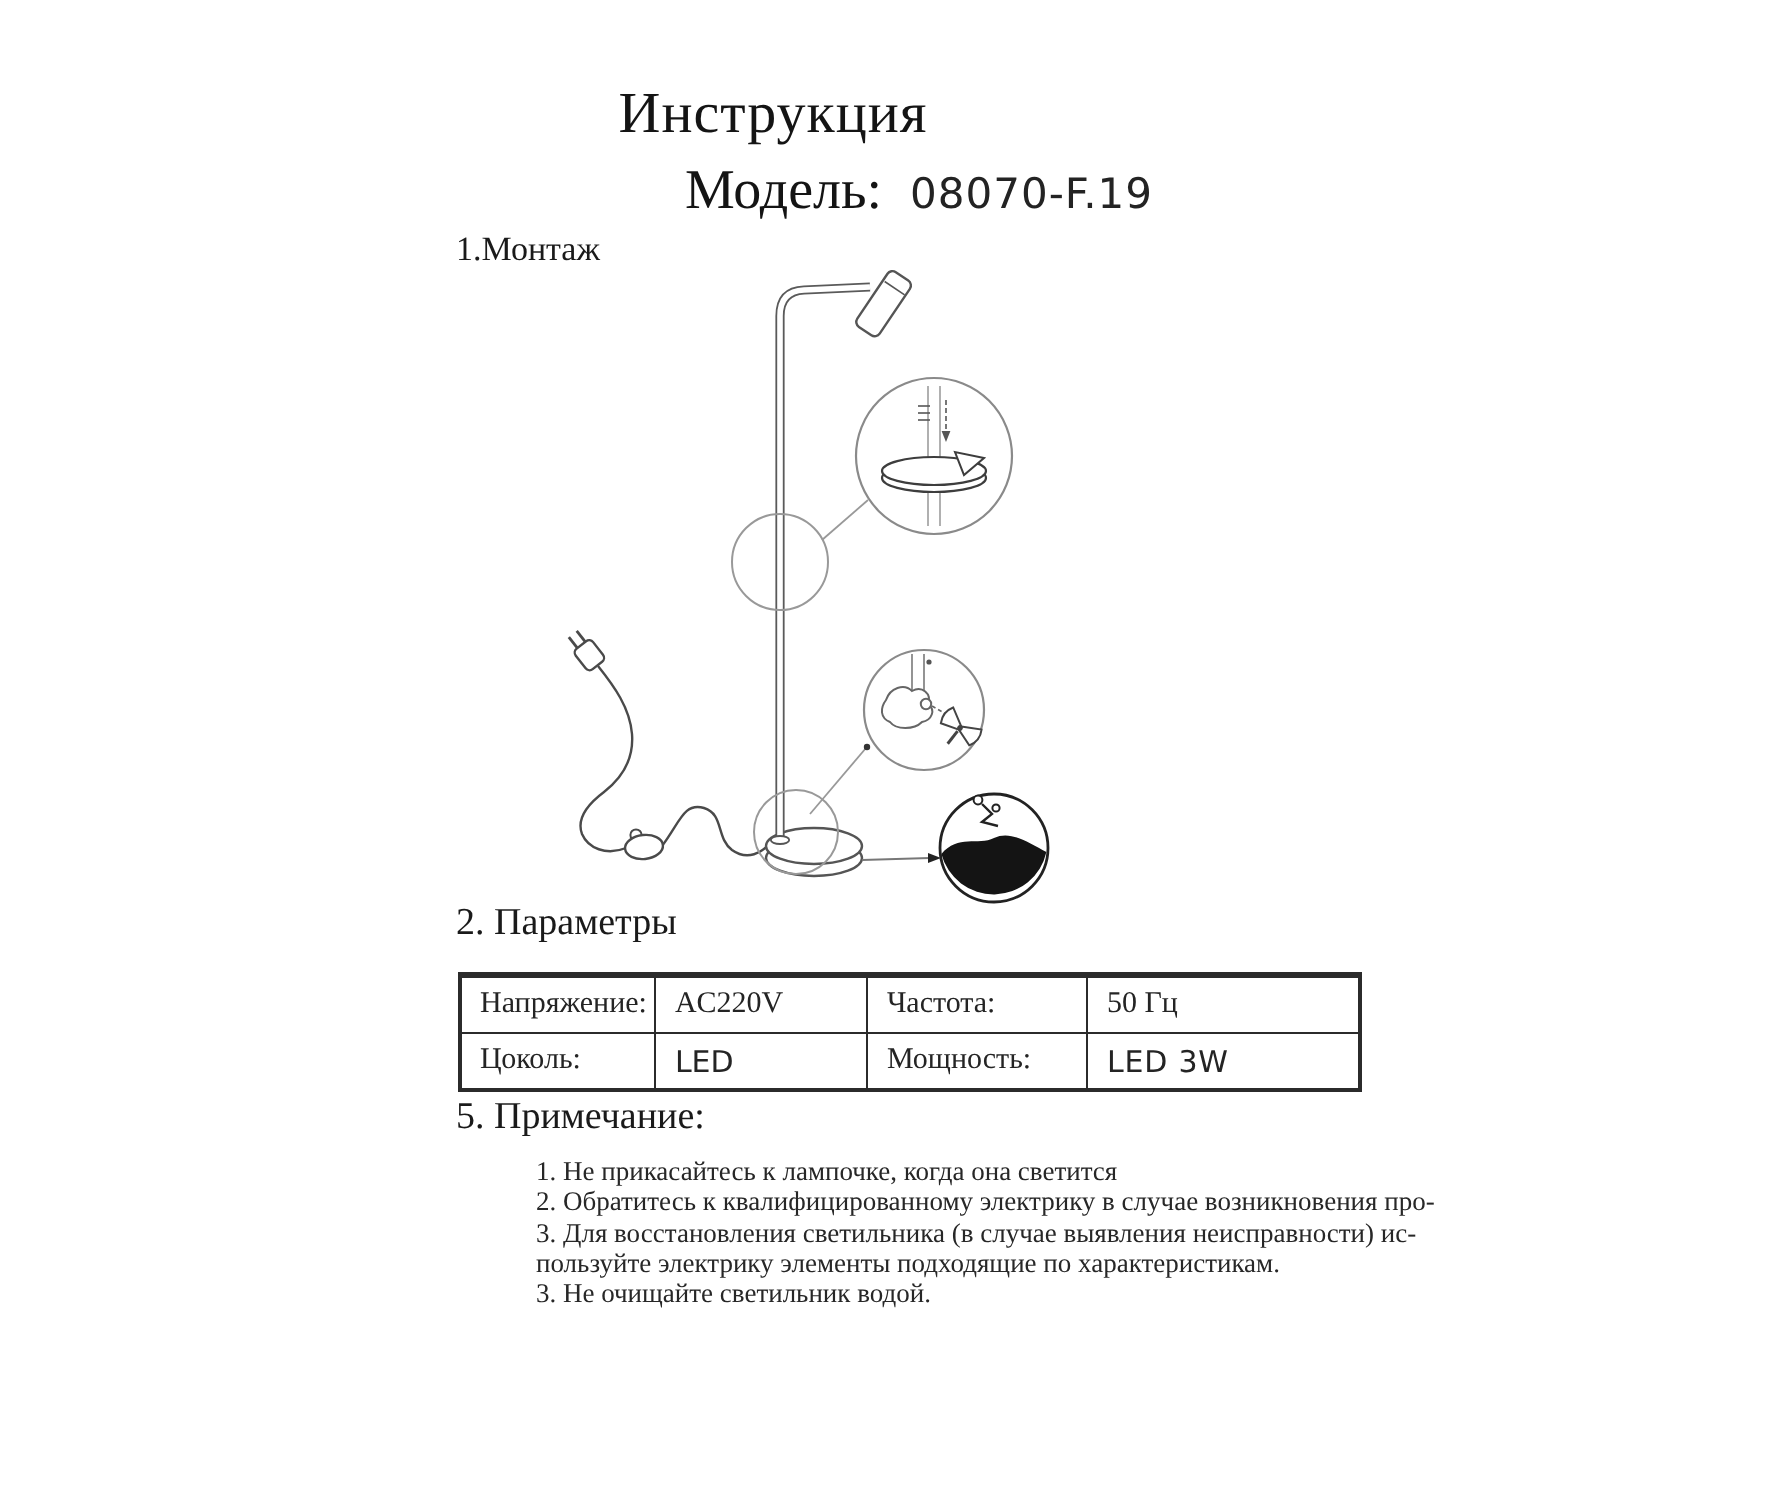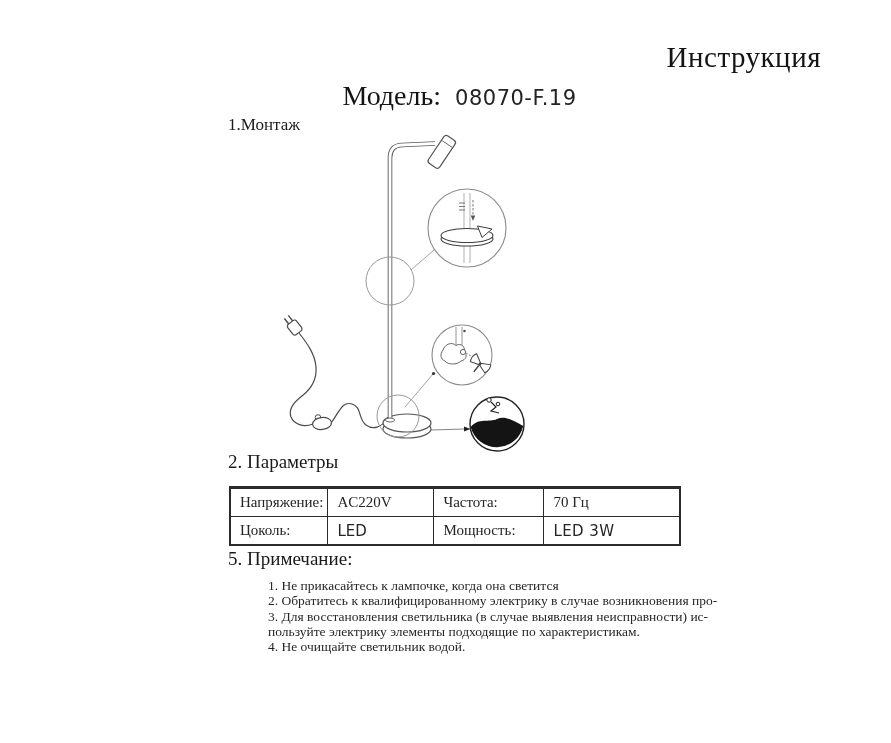--- a/index.html
+++ b/index.html
@@ -1,22 +1,22 @@
 <!DOCTYPE html>
 <html><head>
 <meta charset="utf-8">
 <style>
   html,body { margin:0; padding:0; background:#ffffff; }
   .page {
     position:relative; width:891px; height:743px; background:#fff;
     font-family:"Liberation Serif", serif; color:#1f1f1f; overflow:hidden;
   }
   .page-title {
-    position:absolute; top:41px; left:0; width:773px; text-align:right;
-    font-size:29px; letter-spacing:0.5px; color:#141414;padding-left:48px;
+    position:absolute; top:41px; left:0; width:773px; text-align:center;
+    font-size:29px; letter-spacing:0.5px; color:#141414;
   }
   .model-line {
     position:absolute; top:80px; left:0; width:891px; text-align:center;
     transform:translateX(14px); color:#141414;
   }
   .model-label { font-size:28px; }
   .model-value {
     font-family:"DejaVu Sans", sans-serif; font-size:21px; margin-left:10px;
     letter-spacing:0.5px; color:#232323;
   }
@@ -149,34 +149,34 @@
   </svg>
 
   <div class="h-params">2. Параметры</div>
 
   <table class="params">
     <tbody>
         <tr>
       <td class="c1">Напряжение:</td>
       <td class="c2">AC220V</td>
       <td class="c3">Частота:</td>
-      <td class="c4">70 Гц</td>
+      <td class="c4">50 Гц</td>
     </tr>
     <tr>
       <td class="c1">Цоколь:</td>
       <td class="c2 sans">LED</td>
       <td class="c3">Мощность:</td>
       <td class="c4 sans-small">LED 3W</td>
     </tr>
   </tbody>
     </table>
 
   <div class="h-notes">5. Примечание:</div>
 
   <div class="notes">
     <div class="note-line">1. Не прикасайтесь к лампочке, когда она светится</div>
     <div class="note-line">2. Обратитесь к квалифицированному электрику в случае возникновения про-</div>
     <div class="note-line">3. Для восстановления светильника (в случае выявления неисправности) ис-</div>
     <div class="note-line">пользуйте электрику элементы подходящие по характеристикам.</div>
-    <div class="note-line">4. Не очищайте светильник водой.</div>
+    <div class="note-line">3. Не очищайте светильник водой.</div>
   </div>
 
 </div>
 
 </body></html>

